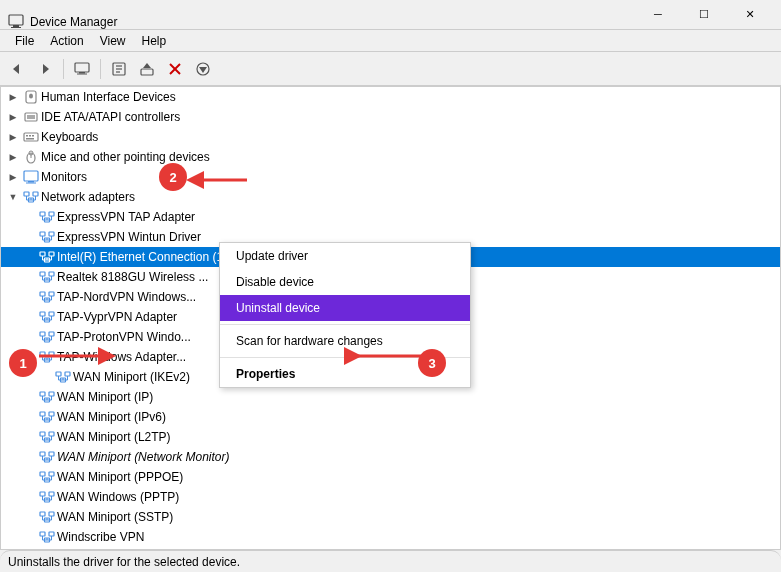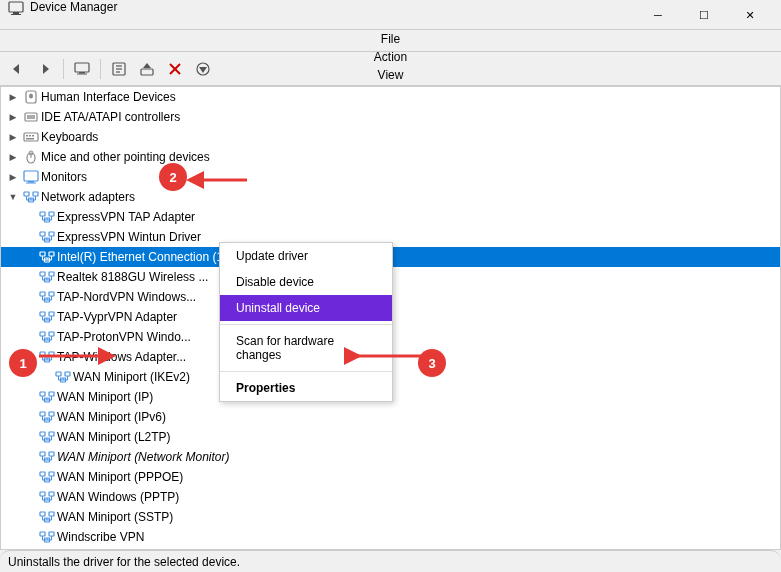--- a/index.html
+++ b/index.html
@@ -10,21 +10,21 @@
       width: 781px;
       height: 572px;
       overflow: hidden;
     }
 
     
     .title-bar {
       background: #f0f0f0;
       height: 30px;
       display: flex;
-      align-items: flex-start;
+      align-items: flex-end;
       padding: 0 8px;
       border-bottom: 1px solid #ccc;
       user-select: none;
     }
     .title-bar-icon {
       width: 16px;
       height: 16px;
       margin-right: 6px;
       flex-shrink: 0;
     }
@@ -51,21 +51,20 @@
     }
 
     
     .menu-bar {
       background: #f0f0f0;
       height: 22px;
       display: flex;
       align-items: center;
       border-bottom: 1px solid #ccc;
       padding: 0 7px;
-      flex-direction: column;
     }
     .menu-item {
       padding: 2px 8px;
       cursor: pointer;
       font-size: 12px;
       height: 100%;
       display: flex;
       align-items: center;
     }
 
@@ -174,21 +173,21 @@
       z-index: 100;
       pointer-events: none;
     }
 
     
     .context-menu {
       position: absolute;
       background: #fff;
       border: 1px solid #ccc;
       box-shadow: 2px 2px 6px rgba(0,0,0,0.2);
-      width: 174px;
+      width: 252px;
       z-index: 50;
       top: 155px;
       left: 218px;
     }
     .ctx-item {
       padding: 6px 16px;
       font-size: 12px;
       cursor: pointer;
       display: block;
     }

